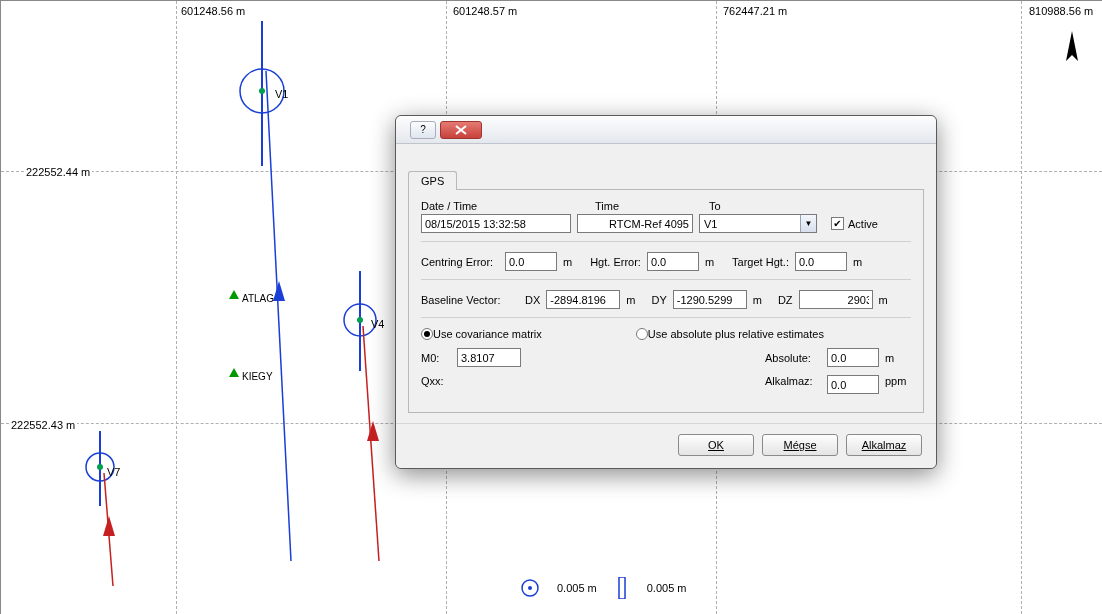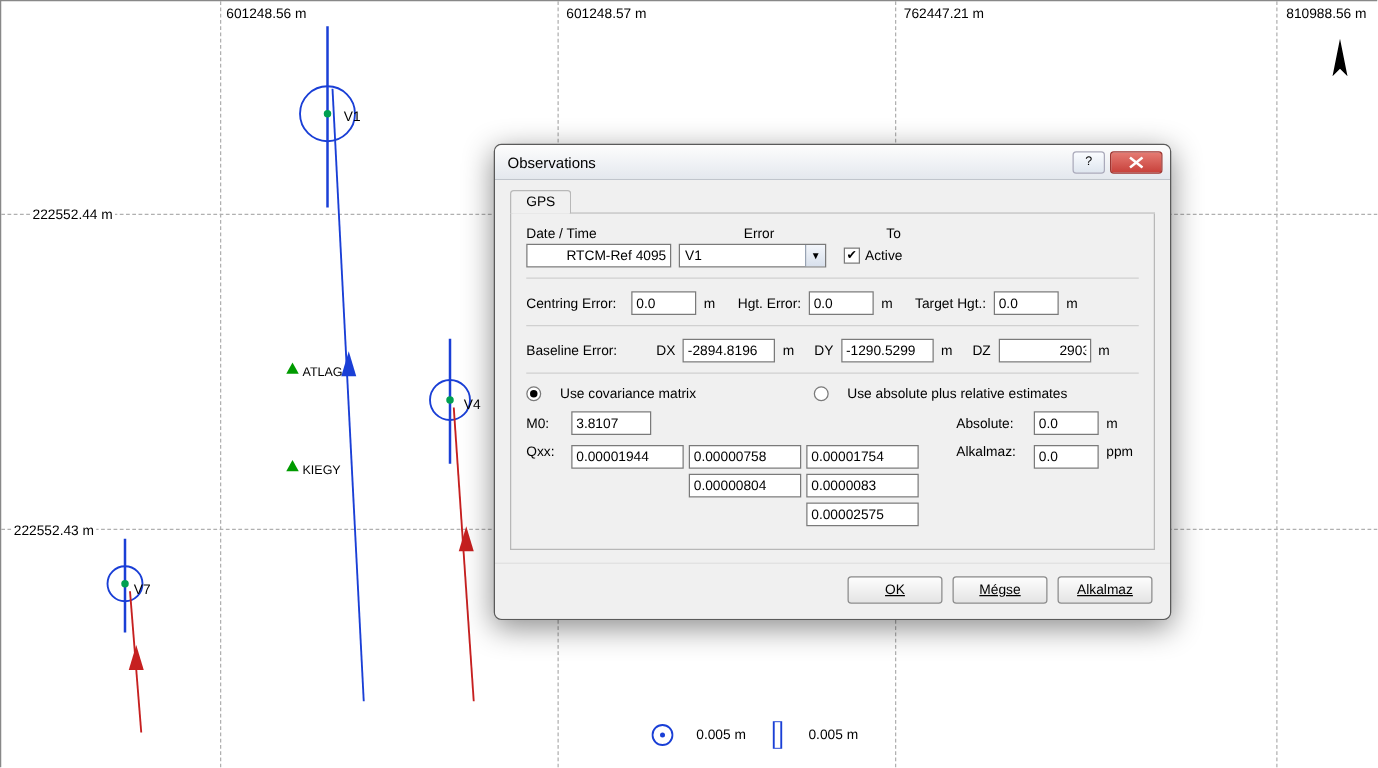--- a/index.html
+++ b/index.html
@@ -115,21 +115,21 @@
     background: linear-gradient(#e57b73,#c8413b);
     border-color: #9e3530;
     color: #fff;
     width: 42px;
   }
   .dlg-body {
     padding: 8px 12px 10px 12px;
     background: #f0f0f0;
     font-size: 11px;
   }
-  .tabrow { display: flex; border-bottom: 1px solid #b8b8b8; }
+  .tabrow { display: flex; border-bottom: 1px solid #b8b8b8; margin-top: 19px; }
   .tab {
     padding: 3px 12px;
     border: 1px solid #b8b8b8;
     border-bottom: none;
     background: #f0f0f0;
     border-radius: 3px 3px 0 0;
     margin-right: 2px;
     margin-bottom: -1px;
   }
   .panel {
@@ -159,21 +159,21 @@
   .combo .val { flex:1; padding: 0 4px; }
   .combo .arrow {
     width: 16px; height: 100%;
     background: linear-gradient(#f3f6fb,#d8e0ec);
     border-left: 1px solid #98a3b3;
     display:flex; align-items:center; justify-content:center;
     font-size: 8px;
   }
   .chk { display:flex; align-items:center; gap:4px; }
   .chk .box { width:13px; height:13px; border:1px solid #7a7a7a; background:#fff; display:flex; align-items:center; justify-content:center; font-size:10px; line-height:1;}
-  .radio { display:flex; align-items:center; gap:15px; }
+  .radio { display:flex; align-items:center; gap:0; }
   .radio .dot { width:12px; height:12px; border:1px solid #7a7a7a; border-radius:50%; background:#fff; display:flex; align-items:center; justify-content:center;}
   .radio .dot .fill { width:6px; height:6px; border-radius:50%; background:#000;}
   .buttons {
     display:flex; justify-content:flex-end; gap:8px;
     padding: 10px 14px 12px 0;
     border-top: 1px solid #d6d6d6;
     background: #f0f0f0;
     border-radius: 0 0 6px 6px;
     text-decoration: underline;
   }
@@ -253,41 +253,41 @@
     <span>0.005 m</span>
     <svg width="14" height="22">
         <rect x="4" y="0" width="6" height="22" fill="none" stroke="#1a3fd6" stroke-width="1.5"></rect>
       </svg>
     <span>0.005 m</span>
   </div>
 </div>
 
 <div class="dialog">
   <div class="titlebar">
-    <span class="title">Observations</span>
     <div class="btn">?</div>
     <div class="btn close">
       <svg width="12" height="10">
           <line x1="1" y1="1" x2="11" y2="9" stroke="#fff" stroke-width="2"></line>
           <line x1="11" y1="1" x2="1" y2="9" stroke="#fff" stroke-width="2"></line>
         </svg>
     </div>
   </div>
   <div class="dlg-body">
     <div class="tabrow">
       <div class="tab">GPS</div>
     </div>
     <div class="panel">
 
       <div class="row headerrow">
         <span class="lbl" style="width:168px">Date / Time</span>
-        <span class="lbl" style="width:108px">Error</span>
+        <span class="lbl" style="width:108px">Time</span>
         <span class="lbl" style="width:110px">To</span>
       </div>
       <div class="row">
+        <input class="tb" style="width: 150px;" value="08/15/2015 13:32:58">
         <input class="tb" style="width: 116px; text-align: right;" value="RTCM-Ref 4095">
         <div class="combo" style="width:118px">
           <span class="val">V1</span>
           <div class="arrow">▼</div>
         </div>
         <div class="chk" style="margin-left:8px">
           <div class="box">✔</div>
           <span>Active</span>
         </div>
       </div>
@@ -302,21 +302,21 @@
         <input class="tb" style="width: 52px;" value="0.0">
         <span class="lbl">m</span>
         <span class="lbl" style="margin-left:12px">Target Hgt.:</span>
         <input class="tb" style="width: 52px;" value="0.0">
         <span class="lbl">m</span>
       </div>
 
       <div class="hr"></div>
 
       <div class="row">
-        <span class="lbl" style="width:98px">Baseline Error:</span>
+        <span class="lbl" style="width:98px">Baseline Vector:</span>
         <span class="lbl">DX</span>
         <input class="tb" style="width: 74px;" value="-2894.8196">
         <span class="lbl">m</span>
         <span class="lbl" style="margin-left:10px">DY</span>
         <input class="tb" style="width: 74px;" value="-1290.5299">
         <span class="lbl">m</span>
         <span class="lbl" style="margin-left:10px">DZ</span>
         <input class="tb" style="width: 74px; padding-left: 48px;" value="2903.5328">
         <span class="lbl">m</span>
       </div>
@@ -340,31 +340,20 @@
         <span class="lbl" style="width:30px">M0:</span>
         <input class="tb" style="width: 64px;" value="3.8107">
         <span style="flex:1"></span>
         <span class="lbl" style="width:56px">Absolute:</span>
         <input class="tb" style="width: 52px;" value="0.0">
         <span class="lbl" style="width:26px">m</span>
       </div>
 
       <div class="row" style="align-items:flex-start">
         <span class="lbl" style="width:30px">Qxx:</span>
-        <div class="qxx-grid">
-          <input class="tb" value="0.00001944" style="">
-          <input class="tb" value="0.00000758" style="">
-          <input class="tb" value="0.00001754" style="">
-          <div></div>
-          <input class="tb" value="0.00000804" style="">
-          <input class="tb" value="0.0000083" style="">
-          <div></div>
-            <div></div>
-          <input class="tb" value="0.00002575" style="">
-        </div>
         <span style="flex:1"></span>
         <span class="lbl" style="width:56px">Alkalmaz:</span>
         <input class="tb" style="width: 52px;" value="0.0">
         <span class="lbl" style="width:26px">ppm</span>
       </div>
     </div>
   </div>
   <div class="buttons">
     <button>OK</button>
     <button>Mégse</button>

